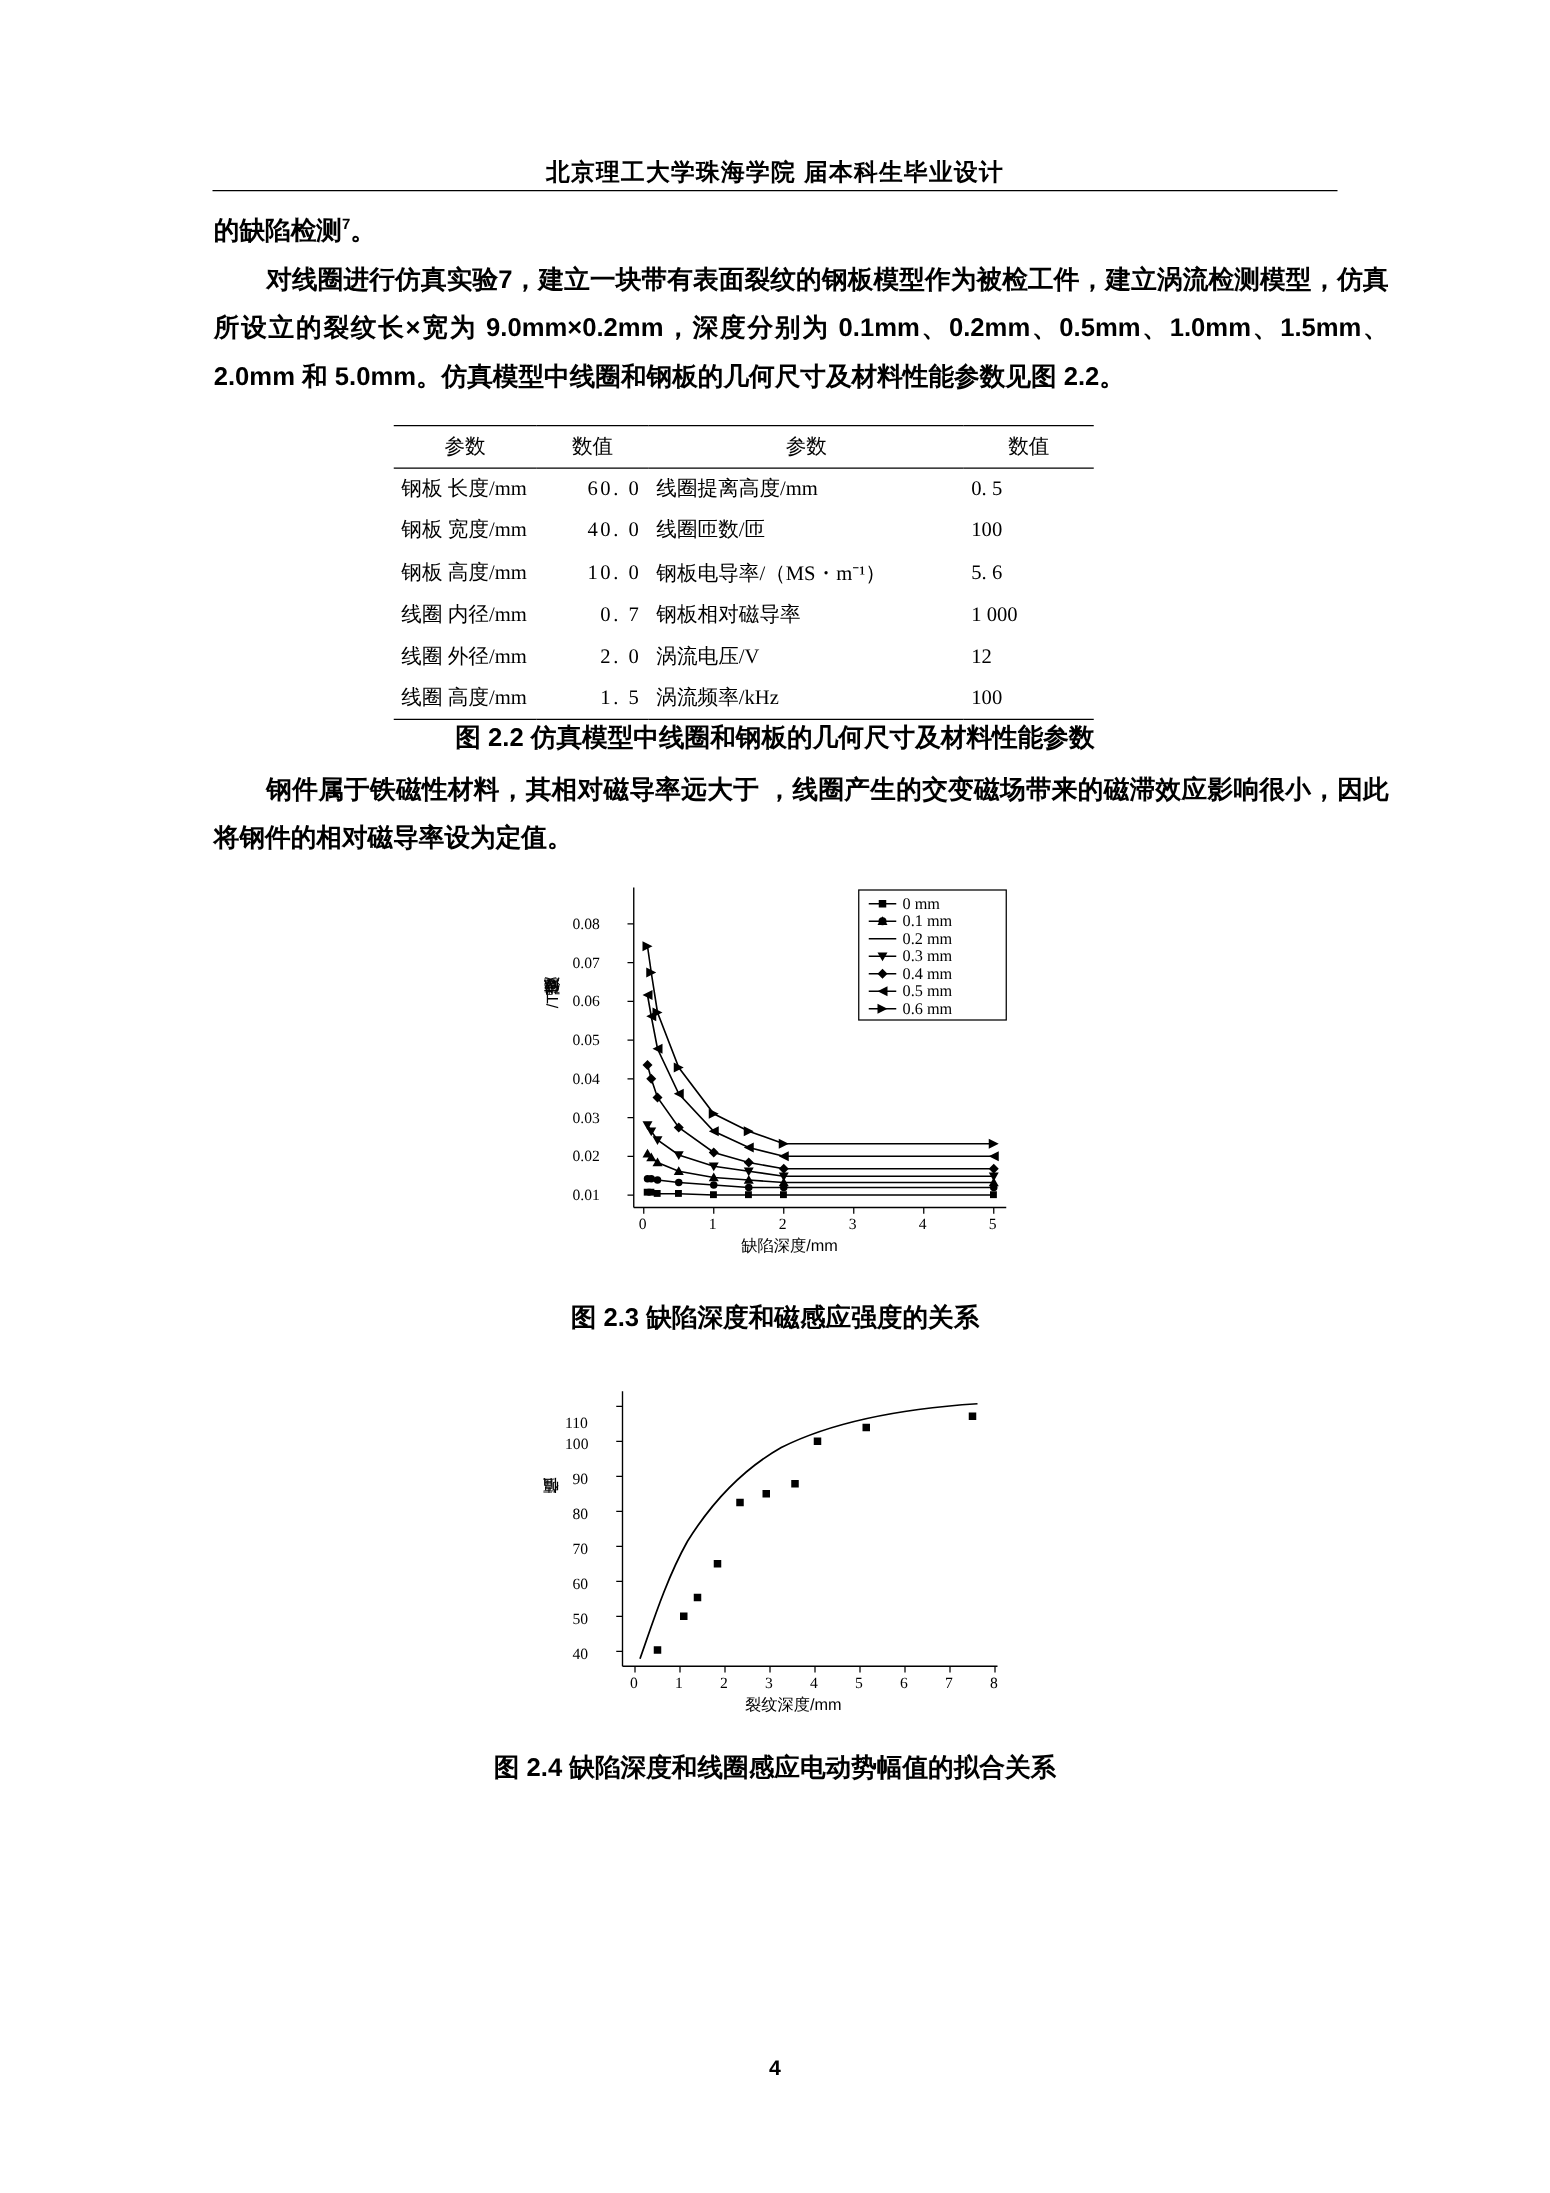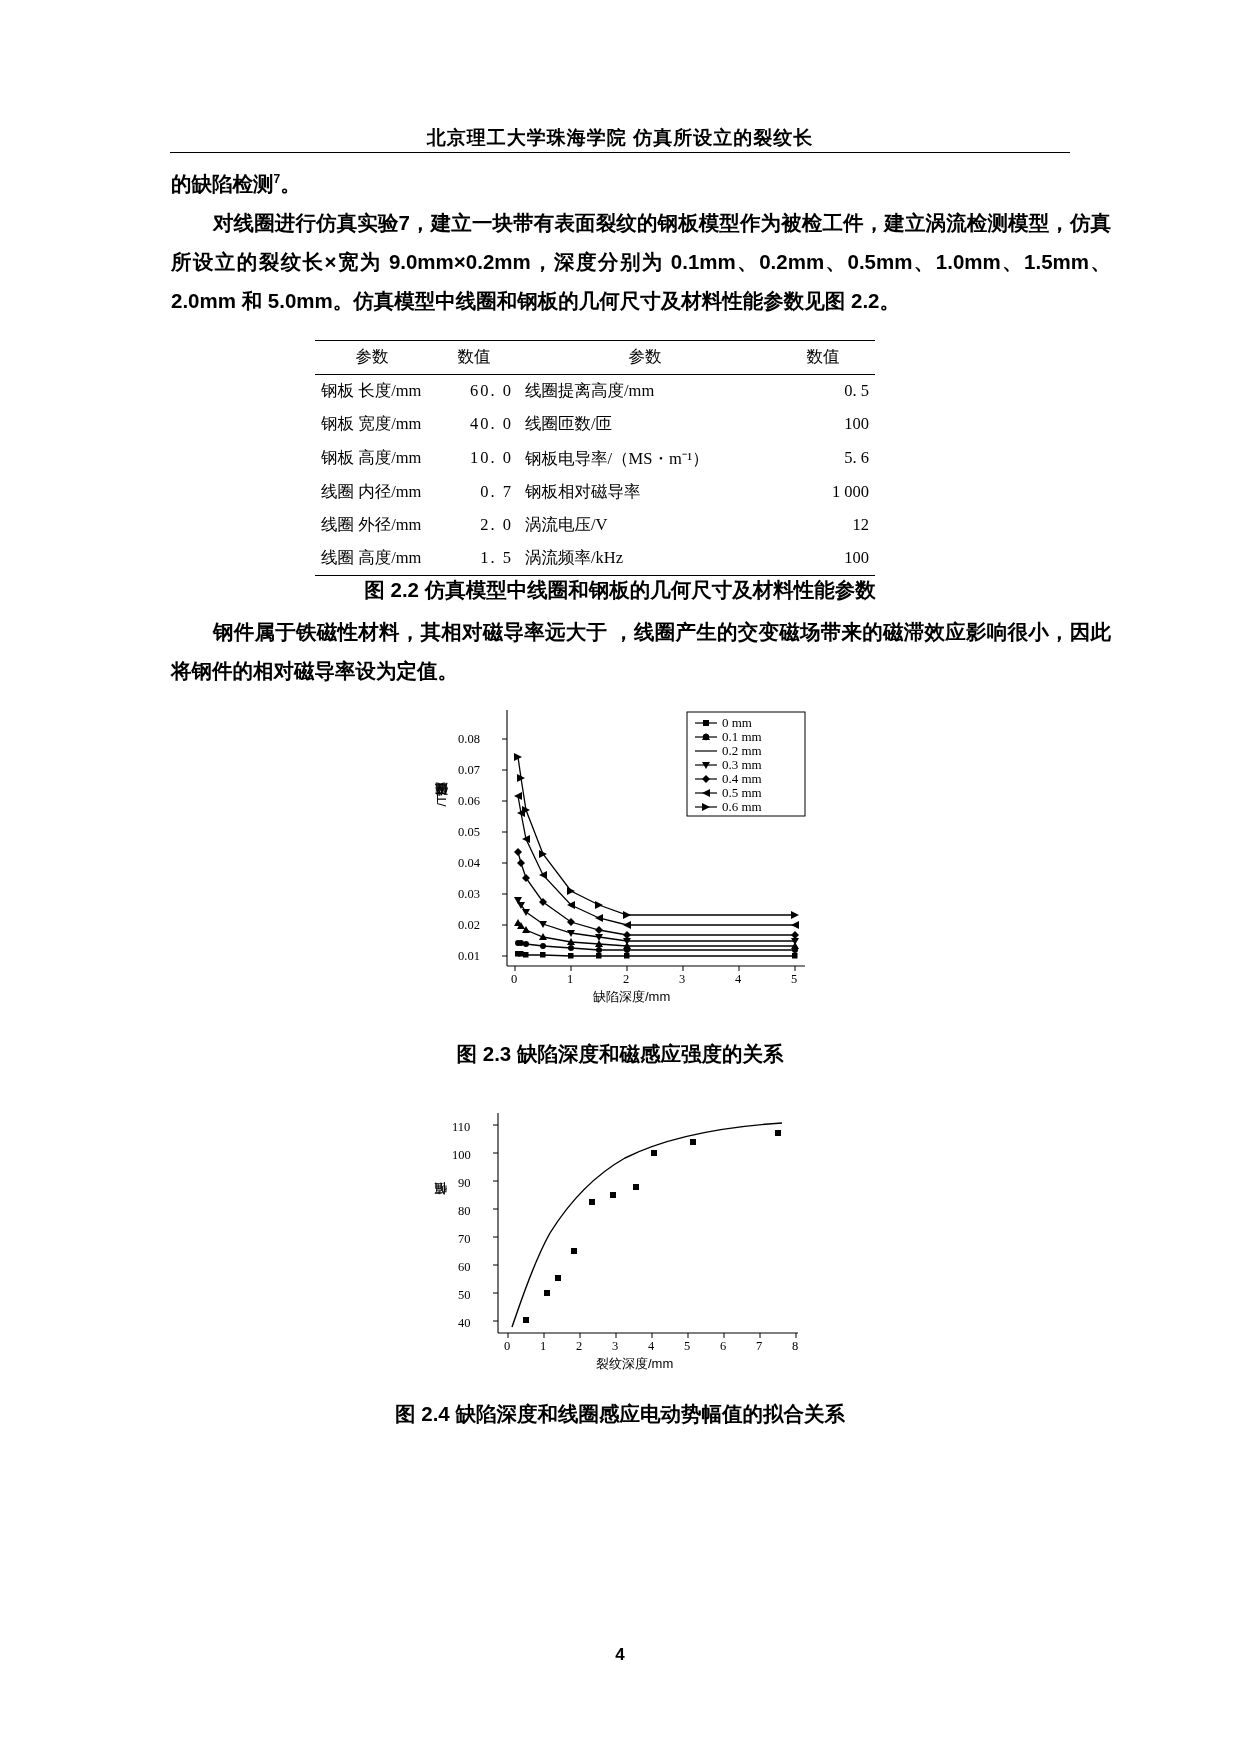--- a/index.html
+++ b/index.html
@@ -53,21 +53,21 @@
   table.param thead th {
     border-top:1.6px solid #000;
     border-bottom:1.1px solid #000;
     font-weight:normal;
     text-align:center;
   }
   table.param tbody tr:last-child td { border-bottom:1.6px solid #000; }
   .c-label { text-align:left; padding-left:14px; width:150px; }
   .c-val   { text-align:right; padding-right:22px; width:78px; letter-spacing:2px;}
   .c-label2{ text-align:left; padding-left:16px; width:240px; border-left:2.5px double #000;}
-  .c-val2  { text-align:right; padding-left:10px; width:92px; }
+  .c-val2  { text-align:left; padding-left:10px; width:92px; }
   .hdr-l  { width:228px; }
   .hdr-r  { border-left:2.5px double #000; }
 
   .figcap {
     position:absolute; width:100%;
     text-align:center;
     font-family:"Liberation Sans", sans-serif;
     font-size:20.5px; font-weight:bold;
   }
 
@@ -104,21 +104,21 @@
     text-align:center;
     font-family:"Liberation Sans", sans-serif;
     font-size:17px; font-weight:bold;
   }
 </style>
 </head>
 <body>
 
 <div class="page">
 
-  <div class="header">北京理工大学珠海学院 仿真所设立的裂纹长</div>
+  <div class="header">北京理工大学珠海学院 届本科生毕业设计</div>
   <div class="header-rule"></div>
 
   <div class="body-text">
     <p><span>的缺陷检测</span><sup>7</sup><span>。</span></p>
     <p class="indent">对线圈进行仿真实验7，建立一块带有表面裂纹的钢板模型作为被检工件，建立涡流检测模型，仿真所设立的裂纹长×宽为 9.0mm×0.2mm，深度分别为 0.1mm、0.2mm、0.5mm、1.0mm、1.5mm、2.0mm 和 5.0mm。仿真模型中线圈和钢板的几何尺寸及材料性能参数见图 2.2。</p>
   </div>
 
   <div class="tbl-wrap">
     <table class="param">
       <thead>
@@ -388,21 +388,21 @@
       </g>
     </svg>
 
     <span class="tick-txt" style="left:38px; top:211px;">40</span>
     <span class="tick-txt" style="left:38px; top:183px;">50</span>
     <span class="tick-txt" style="left:38px; top:155px;">60</span>
     <span class="tick-txt" style="left:38px; top:127px;">70</span>
     <span class="tick-txt" style="left:38px; top:99px;">80</span>
     <span class="tick-txt" style="left:38px; top:71px;">90</span>
     <span class="tick-txt" style="left:32px; top:43px;">100</span>
-    <span class="tick-txt" style="left:32px; top:15px;">110</span>
+    <span class="tick-txt" style="left:32px; top:26px;">110</span>
 
     <span class="tick-txt" style="left:84px;  top:234px;">0</span>
     <span class="tick-txt" style="left:120px; top:234px;">1</span>
     <span class="tick-txt" style="left:156px; top:234px;">2</span>
     <span class="tick-txt" style="left:192px; top:234px;">3</span>
     <span class="tick-txt" style="left:228px; top:234px;">4</span>
     <span class="tick-txt" style="left:264px; top:234px;">5</span>
     <span class="tick-txt" style="left:300px; top:234px;">6</span>
     <span class="tick-txt" style="left:336px; top:234px;">7</span>
     <span class="tick-txt" style="left:372px; top:234px;">8</span>

